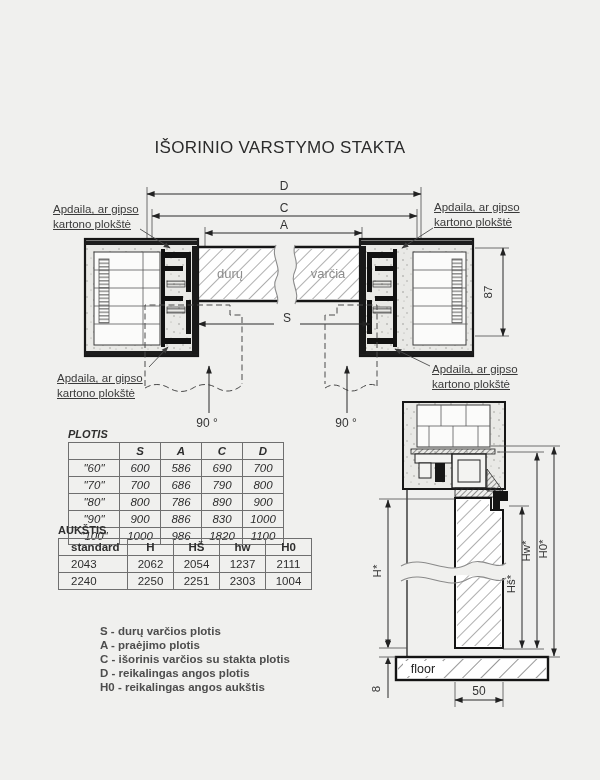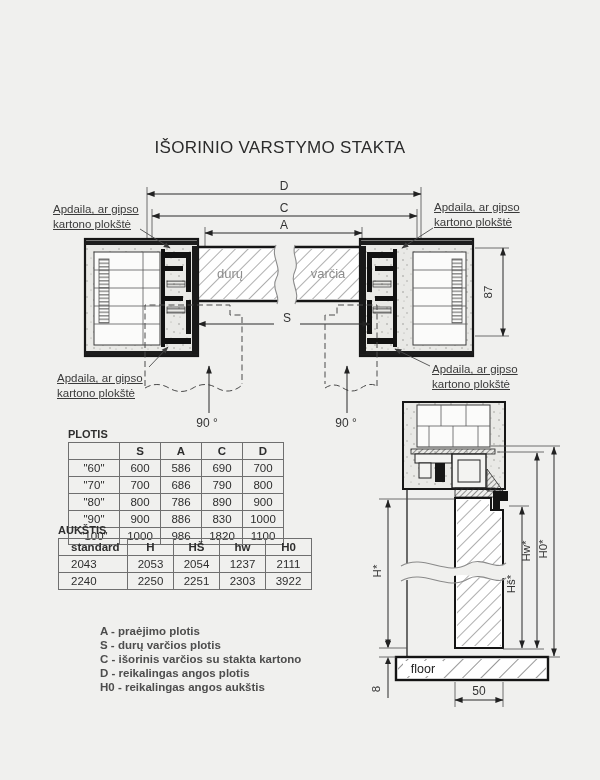--- a/index.html
+++ b/index.html
@@ -18,21 +18,21 @@
   .dimline{stroke:#2a2a2a;stroke-width:1;fill:none;}
   .dashed{stroke:#4a4a4a;stroke-width:1;fill:none;stroke-dasharray:6 3.5;}
   .leader{stroke:#4c4c4c;stroke-width:0.9;fill:none;}
   .wavy{stroke:#8a8a8a;stroke-width:1.1;fill:none;}
   .callout{position:absolute;width:106px;font-size:11.5px;line-height:1.28;color:#3a3a3a;text-decoration:underline;}
   .co-tl{left:53px;top:202px;}
   .co-tr{left:434px;top:200px;}
   .co-bl{left:57px;top:371px;}
   .co-br{left:432px;top:362px;}
   .tblwrap{position:absolute;}
-  .plotis{left:68px;top:428px;}
+  .plotis{left:68px;top:428px;font-style:italic;}
   .aukstis{left:58px;top:524px;}
   .tbl-label{font-size:11px;font-weight:bold;color:#2e2e2e;margin-bottom:2px;}
   table{border-collapse:collapse;font-size:11.5px;color:#2e2e2e;}
   th,td{border:1px solid #6f6f6f;text-align:center;padding:1px 4px;height:14px;}
   th{font-weight:bold;}
   .plotis td:first-child,.plotis th:first-child{width:42px;}
   .plotis td,.plotis th{min-width:32px;}
   .aukstis th:first-child,.aukstis td:first-child{text-align:left;width:52px;padding-left:12px;}
   .aukstis td,.aukstis th{min-width:37px;}
   .legend{position:absolute;left:100px;top:624px;font-size:11.5px;font-weight:bold;
@@ -275,37 +275,37 @@
           <th>standard</th>
           <th>H</th>
           <th>HŠ</th>
           <th>hw</th>
           <th>H0</th>
         </tr>
       </thead>
       <tbody>
         <tr>
           <td>2043</td>
-          <td>2053</td>
+          <td>2062</td>
           <td>2054</td>
           <td>1237</td>
           <td>2111</td>
         </tr>
         <tr>
           <td>2240</td>
           <td>2250</td>
           <td>2251</td>
           <td>2303</td>
-          <td>3922</td>
+          <td>1004</td>
         </tr>
       </tbody>
     </table>
   </div>
 
   <div class="legend">
+    <div>S - durų varčios plotis</div>
     <div>A - praėjimo plotis</div>
-    <div>S - durų varčios plotis</div>
-    <div>C - išorinis varčios su stakta kartono</div>
+    <div>C - išorinis varčios su stakta plotis</div>
     <div>D - reikalingas angos plotis</div>
     <div>H0 - reikalingas angos aukštis</div>
   </div>
 
 </div>
 
 </body></html>

